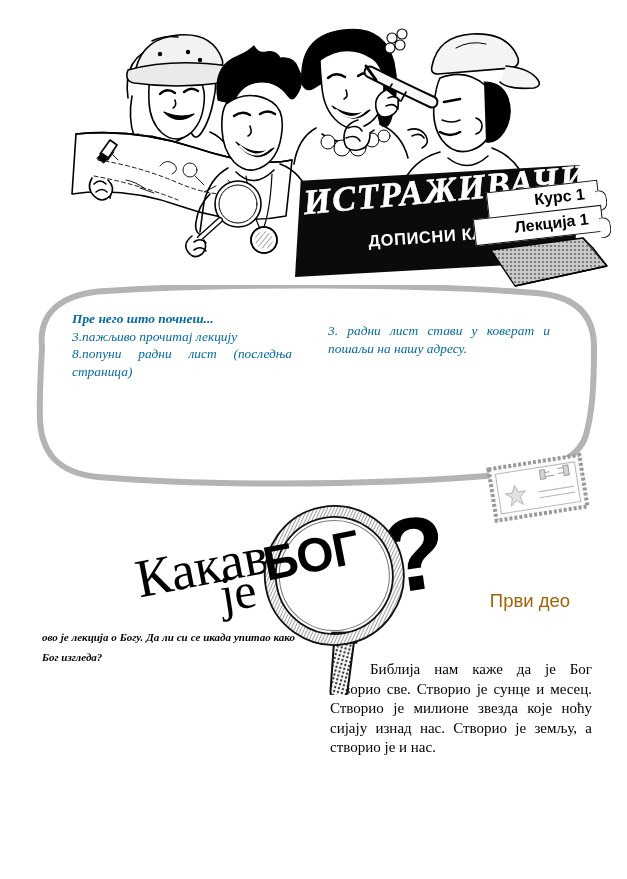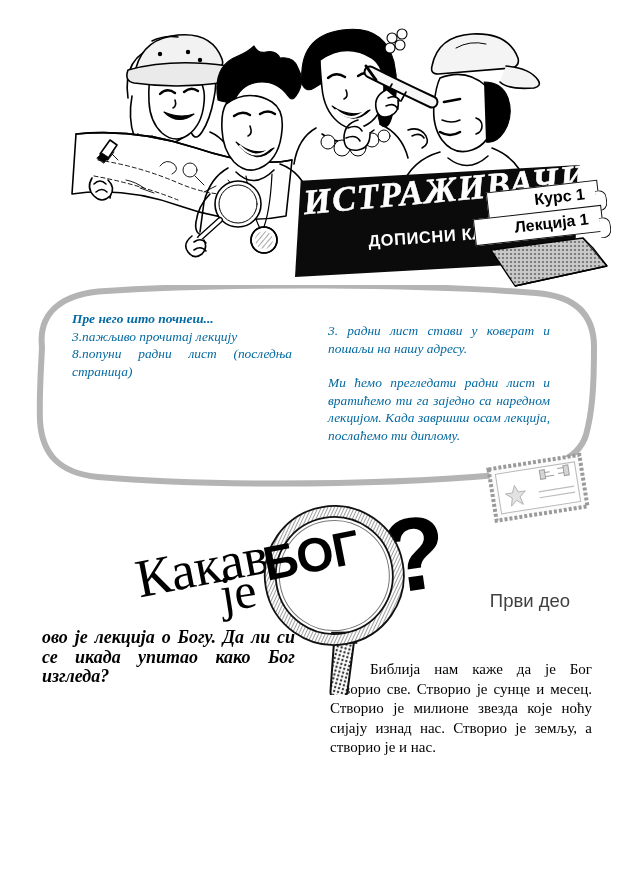--- a/index.html
+++ b/index.html
@@ -166,35 +166,35 @@
   .loupe svg { display: block; width: 100%; height: 100%; }
 
   
   .part-heading {
     position: absolute;
     left: 460px; top: 590px;
     width: 140px;
     text-align: center;
     font-family: "Liberation Sans", "DejaVu Sans", sans-serif;
     font-size: 18.5px;
-    color: #404040;
+    color: #a16207;
   }
 
   
   .body-left  { position: absolute; left: 42px;  top: 628px; width: 253px; }
   .body-right { position: absolute; left: 330px; top: 660px; width: 262px; }
 
   .salutation {
     font-style: italic; font-weight: 700;
     font-size: 14.5px; line-height: 19px;
     margin: 0 0 15px 0;
   }
   .lead {
     font-style: italic; font-weight: 700;
-    font-size: 18px; line-height: 19.5px;
+    font-size: 11px; line-height: 19.5px;
     margin: 0 0 19px 0;
     text-align: justify;
   }
   .para {
     font-size: 15px;
     line-height: 19.5px;
     text-align: justify;
     text-indent: 38px;
     margin: 0;
   }
@@ -400,21 +400,20 @@
 
   <div class="bubble-text">
     <div class="bcol bcol-left">
       <p><b>Пре него што почнеш...</b></p>
       <p>3.пажљиво прочитај лекцију</p>
       <p>8.попуни радни лист (последња страница)</p>
     </div>
     <div class="bcol bcol-right">
       <p>3. радни лист стави у коверат и пошаљи на нашу адресу.</p>
       <div class="gap"></div>
-      <p>Ми ћемо прегледати радни лист и вратићемо ти га заједно са наредном лекцијом. Када завршиш осам лекција, послаћемо ти диплому.</p>
     </div>
   </div>
 
   <div class="diploma">
     <svg viewBox="0 0 110 72" xmlns="http://www.w3.org/2000/svg">
       <g transform="rotate(-9 55 36)">
         <rect x="10" y="10" width="92" height="52" fill="#fbfbfb" stroke="#9a9a9a" stroke-width="4" stroke-dasharray="3 2"></rect>
         <rect x="16" y="16" width="80" height="40" fill="#ffffff" stroke="#b8b8b8" stroke-width="1"></rect>
         <path d="M33 30 l3 7 h7 l-6 5 l2 8 l-6 -5 l-6 5 l2 -8 l-6 -5 h7 z" fill="#e2e2e2" stroke="#a8a8a8" stroke-width="0.8"></path>
         <g stroke="#bdbdbd" stroke-width="1.2">

